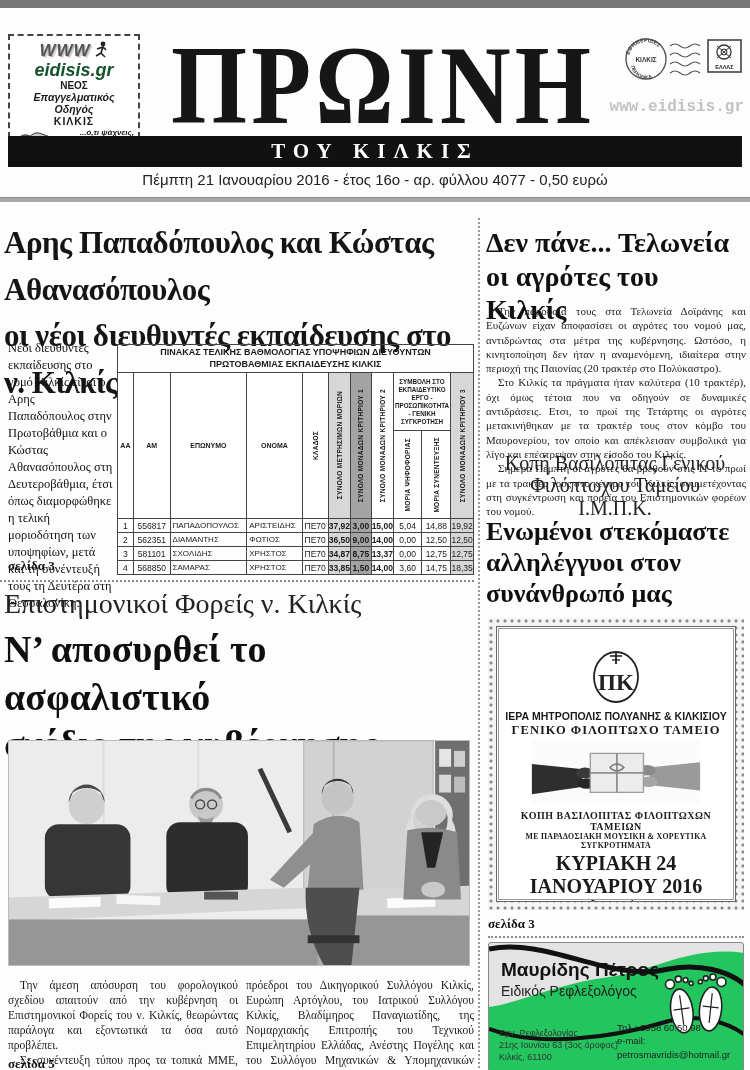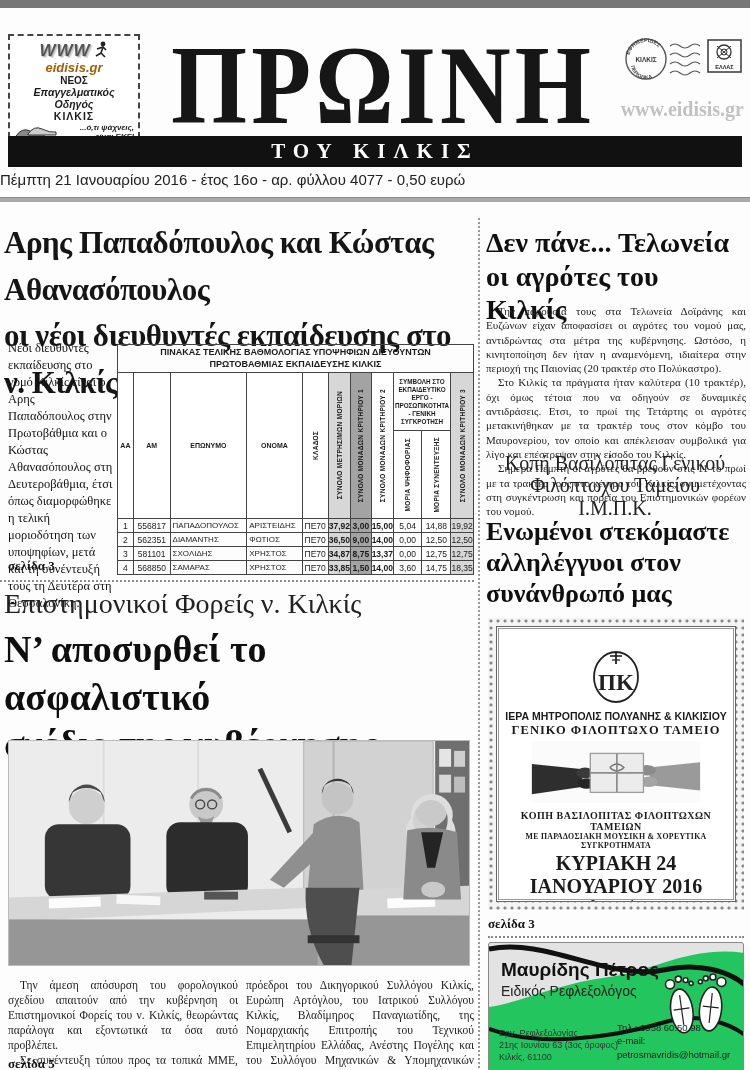--- a/index.html
+++ b/index.html
@@ -15,47 +15,47 @@
   .promo-box {
     left:8px; top:26px; width:132px; height:104px;
     border:2px dashed #444; padding:3px 4px; text-align:center;
     font-family:"Liberation Sans", sans-serif; background:#fff;
   }
   .www-row { display:flex; justify-content:center; align-items:flex-end; gap:2px; height:22px; }
   .www-word {
     font-weight:bold; font-style:italic; font-size:17px; letter-spacing:1px; color:#555;
     text-shadow:1px 1px 0 #bbb, 2px 2px 0 #ddd;
   }
-  .promo-site { font-weight:bold; font-style:italic; font-size:13px; color:#a16207; line-height:1; }
+  .promo-site { font-weight:bold; font-style:italic; font-size:18px; color:#14532d; line-height:1; }
   .promo-l1 { font-size:10px; font-weight:bold; margin-top:1px; }
   .promo-l2 { font-size:10.5px; font-weight:bold; font-style:italic; }
   .promo-l3 { font-size:10.5px; font-weight:bold; letter-spacing:1px; }
   .promo-tag { display:flex; align-items:center; justify-content:space-between; margin-top:1px; }
   .promo-tag-text { font-size:8px; font-style:italic; font-weight:bold; text-align:right; line-height:1.15; }
 
   .main-title {
     left:148px; top:18px; width:470px; height:110px;
     font-size:96px; font-weight:900; letter-spacing:4px; text-align:center;
     font-family:"Liberation Serif", serif; color:#161616;
     transform:scale(1.02,1.18); transform-origin:center top; line-height:1.05;
   }
   .site-watermark {
-    right:6px; top:90px; font-family:Liberation Serif, serif;
-    font-size:20px; font-weight:bold; color:#c2c2c2; letter-spacing:0px;
+    right:6px; top:90px; font-family:Liberation Mono, monospace;
+    font-size:16px; font-weight:bold; color:#c2c2c2; letter-spacing:0px;
   }
   .black-bar {
     left:8px; top:128px; width:734px; height:31px; background:#111;
     display:flex; align-items:center; justify-content:center;
   }
   .black-bar span {
     color:#fff; font-size:21px; font-weight:bold; letter-spacing:8px;
     font-family:"Liberation Serif", serif;
   }
   .dateline {
-    left:0; top:163px; width:750px; 
+    left:0; top:163px; width:750px; text-align:center;
     font-size:15px; color:#222; font-family:"Liberation Sans", sans-serif;
   }
   .gray-rule { left:0; top:189px; width:750px; height:5px; background:#a9a9a9; border-top:1px solid #8a8a8a; }
 
   
   .v-divider { left:478px; top:210px; width:0; height:858px; border-left:2px dotted #9a9a9a; }
   .dotted-hr { border-bottom:2px dotted #8a8a8a; }
 
   
   .lead-headline {

